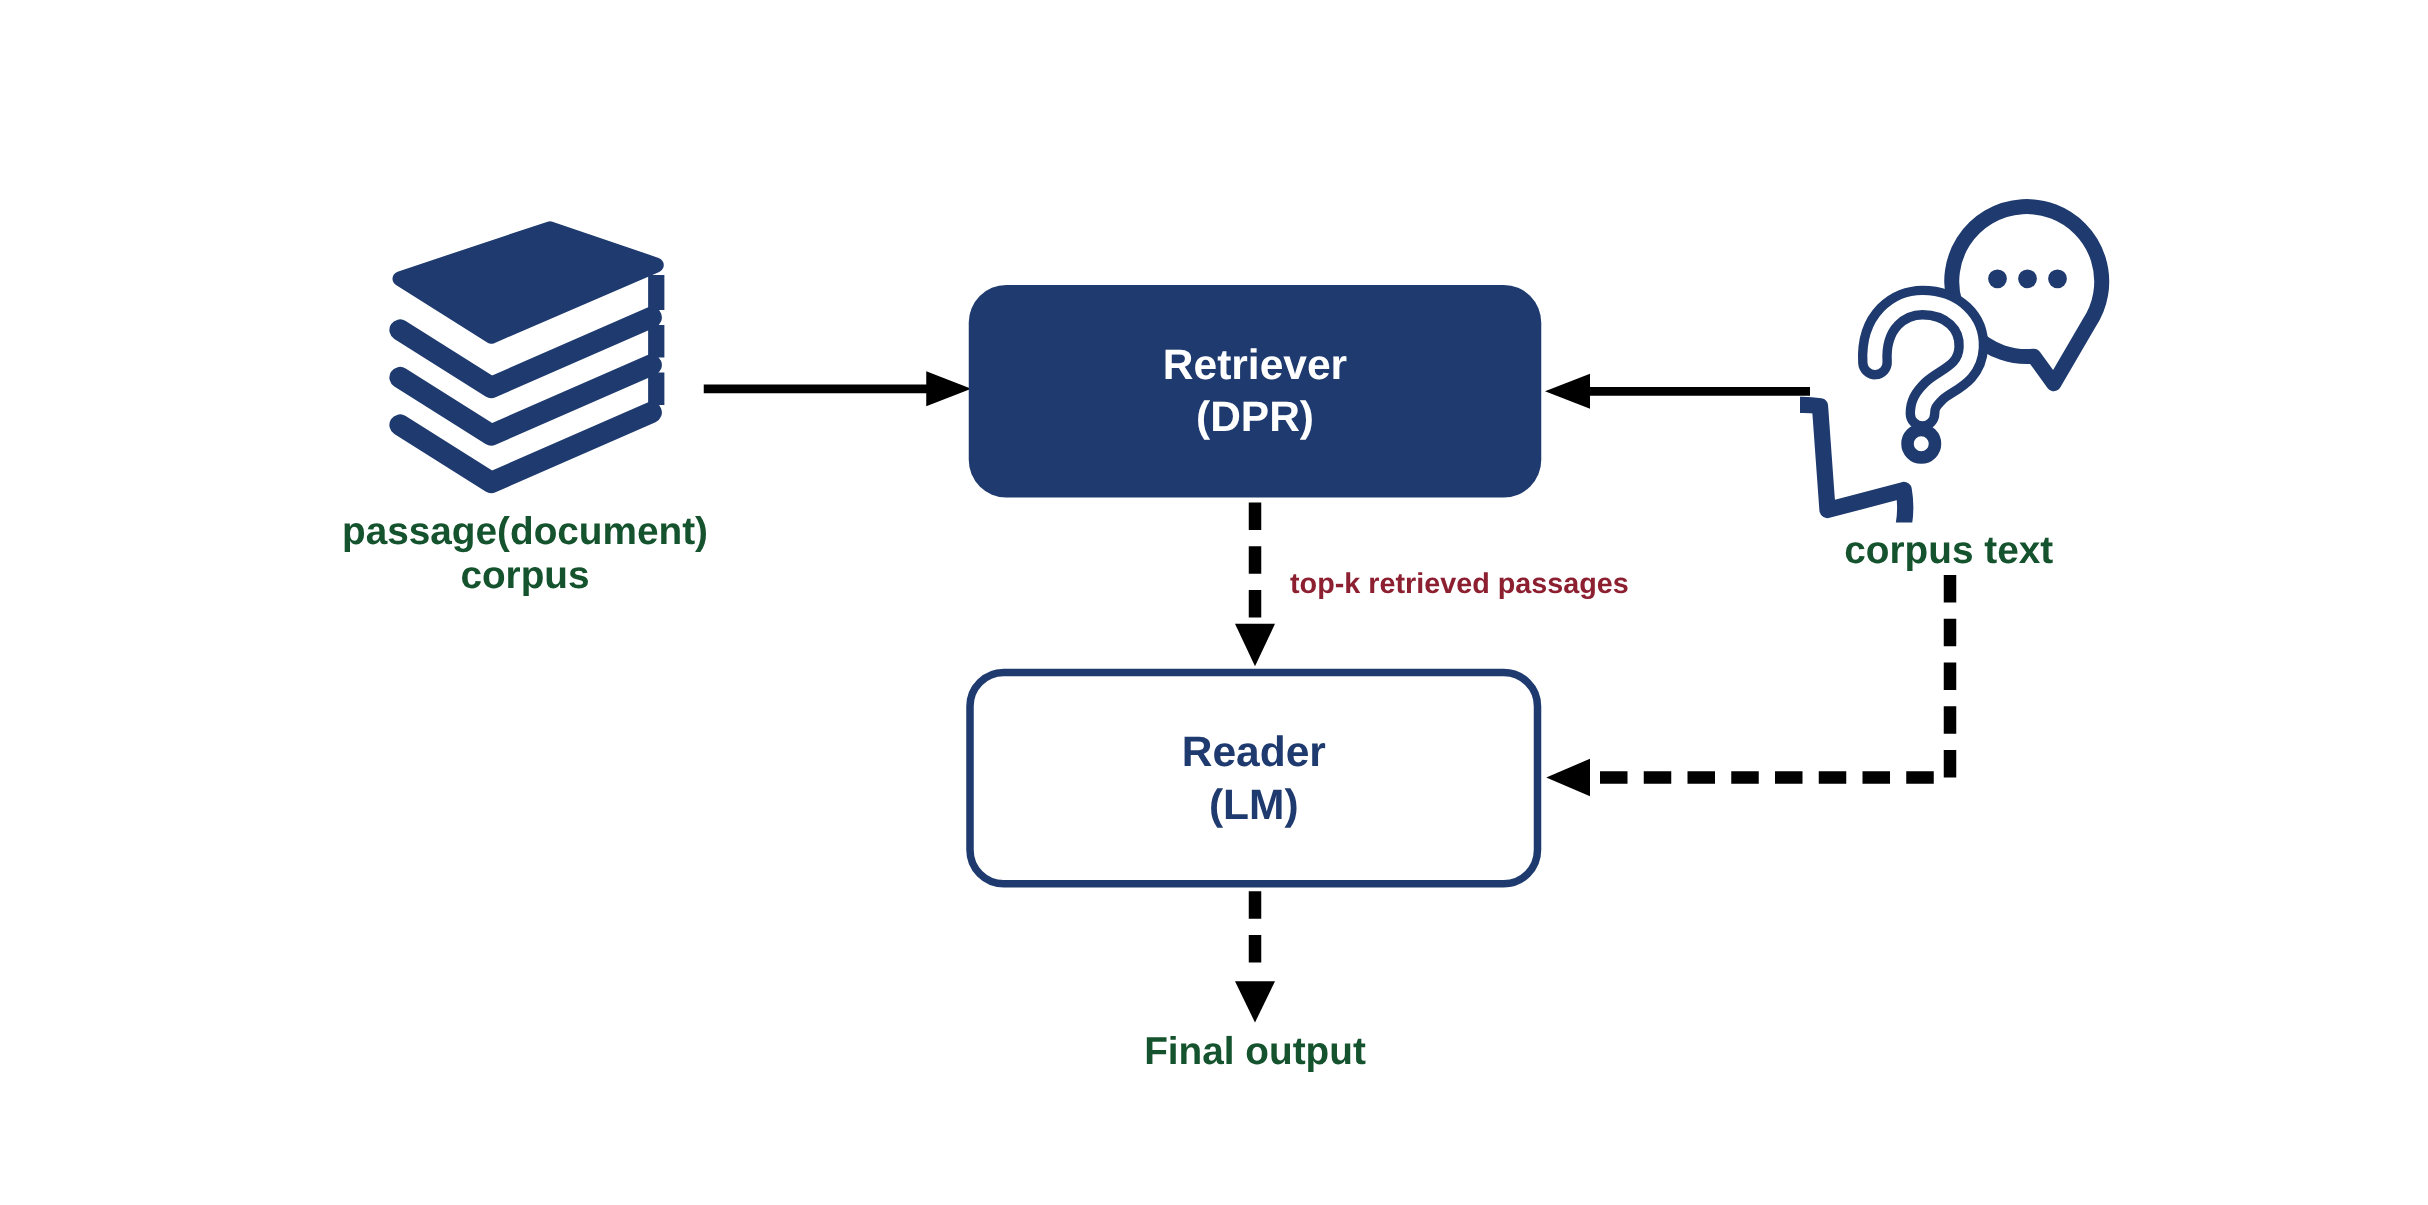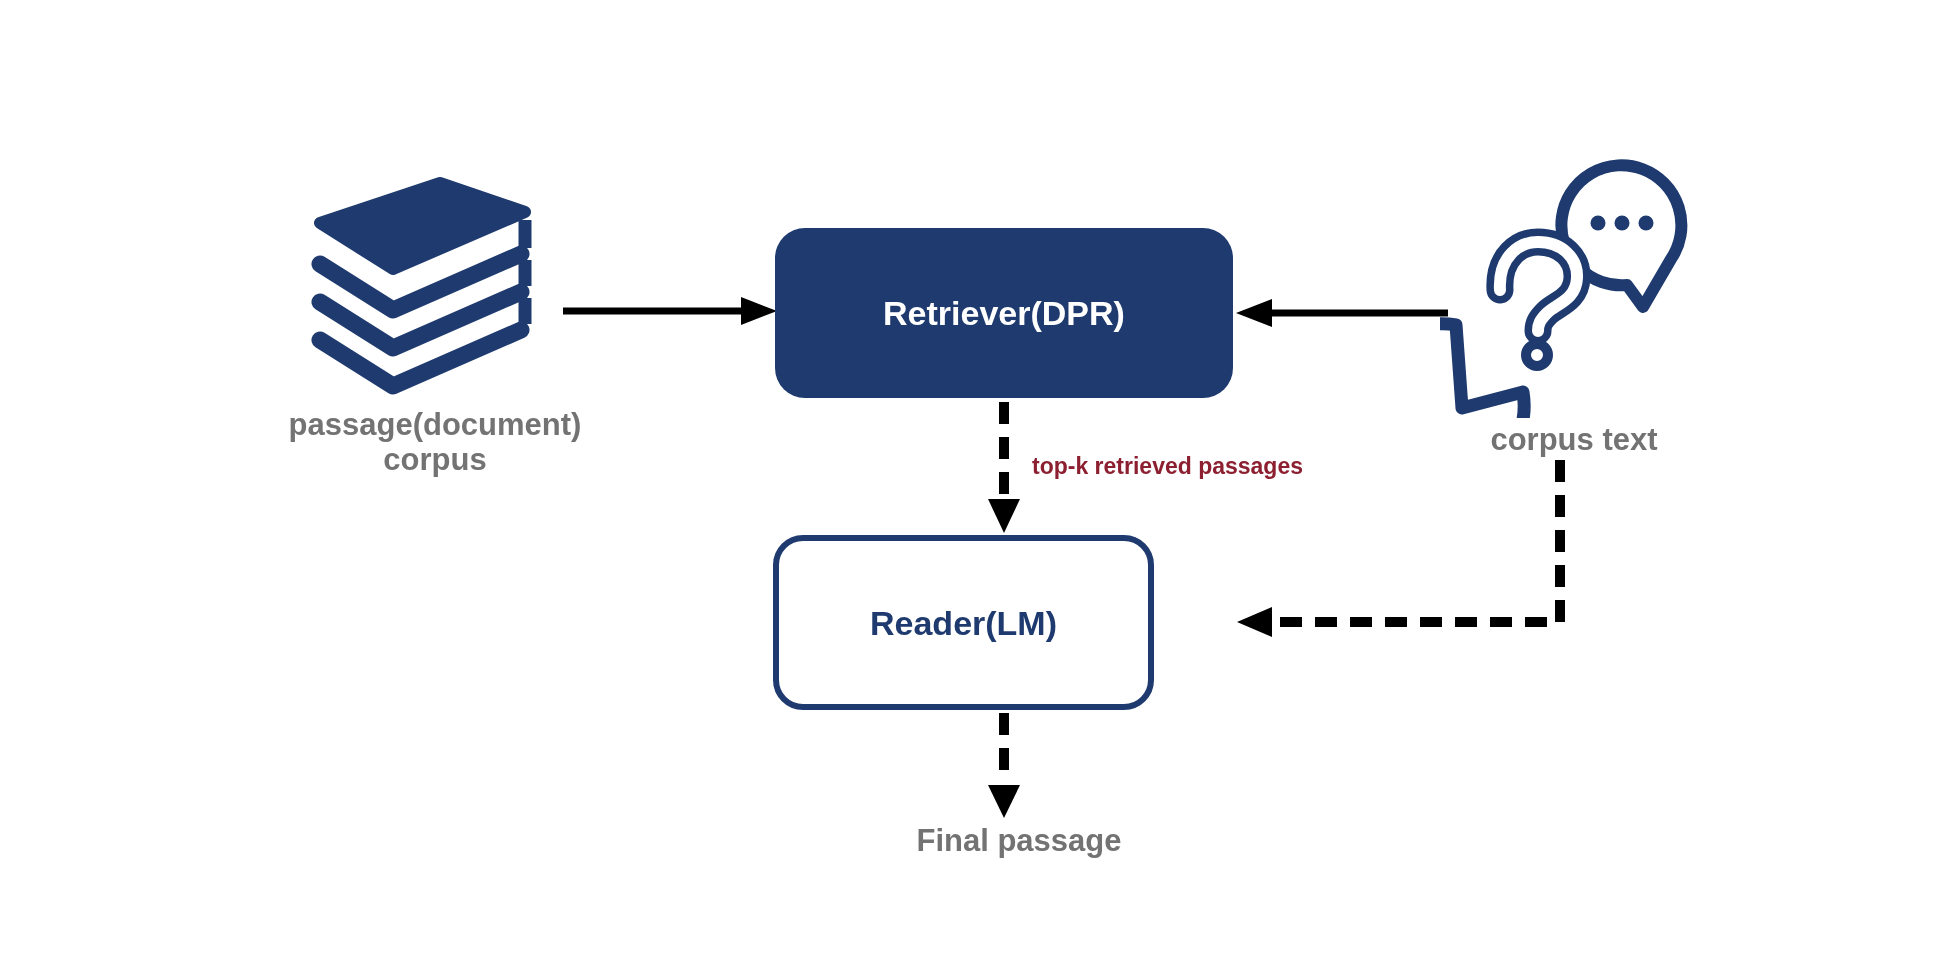--- a/index.html
+++ b/index.html
@@ -9,39 +9,39 @@
     background:var(--bg,#fff);
     font-family:"Liberation Sans","DejaVu Sans",sans-serif;
     overflow:hidden;
   }
   .edges{position:absolute;left:0;top:0;}
   .solid-line{stroke:var(--black,#000);stroke-width:7;}
   .dash-line{stroke:var(--black,#000);stroke-width:10;stroke-dasharray:22 13;fill:none;}
   .arrowhead{fill:var(--black,#000);}
   .node{
     position:absolute;
-    display:flex;flex-direction:row;align-items:center;justify-content:center;
+    display:flex;flex-direction:column;align-items:center;justify-content:center;
     box-sizing:border-box;
     border-radius:30px;
     text-align:center;
     font-weight:700;font-size:34px;line-height:42px;
   }
   .node-retriever{
     left:775px;top:228px;width:458px;height:170px;
     background:var(--navy,#1e3a6e);color:#fff;
   }
   .node-reader{
-    left:773px;top:535px;width:381px;height:175px;
+    left:773px;top:535px;width:460px;height:175px;
     background:#fff;border:6px solid var(--navy,#1e3a6e);
     color:var(--navy,#1e3a6e);
   }
   .label{
     position:absolute;
-    font-weight:700;font-size:31px;line-height:35px;color:#737373;
-    white-space:pre-line;text-align:center;margin-left:15px;
+    font-weight:700;font-size:31px;line-height:35px;color:#14532d;
+    white-space:pre-line;text-align:center;
   }
   .corpus-label{left:270px;top:407px;width:300px;}
   .input-label{left:1459px;top:422px;width:200px;}
   .final-label{left:854px;top:823px;width:300px;}
   .topk-label{
     position:absolute;left:1032px;top:453px;
     font-weight:700;font-size:23px;color:var(--maroon,#8c1f30);
     white-space:nowrap;text-align:left;
   }
   .icon-svg{position:absolute;}
@@ -107,15 +107,15 @@
 
     <path class="navy-stroke" d="M 16,207 A 82 82 0 1 0 83,274 L 22,290 Z" fill="#ffffff" stroke-width="13" stroke-linejoin="round"></path>
 
     <path class="navy-stroke" d="M 60,172 C 58,138 80,124 98,124 C 122,124 138,140 137,160 C 136,182 116,186 107,195 C 100,202 98,206 98,213" fill="none" stroke-width="27" stroke-linecap="round"></path>
     <path d="M 60,172 C 58,138 80,124 98,124 C 122,124 138,140 137,160 C 136,182 116,186 107,195 C 100,202 98,206 98,213" fill="none" stroke="#ffffff" stroke-width="12" stroke-linecap="round"></path>
     <circle class="navy-stroke" cx="97" cy="237" r="11" fill="#ffffff" stroke-width="10"></circle>
   </svg>
 
   <div class="label input-label">corpus text</div>
 
-  <div class="label final-label">Final passage</div>
+  <div class="label final-label">Final output</div>
 
 </div>
 
 </body></html>

